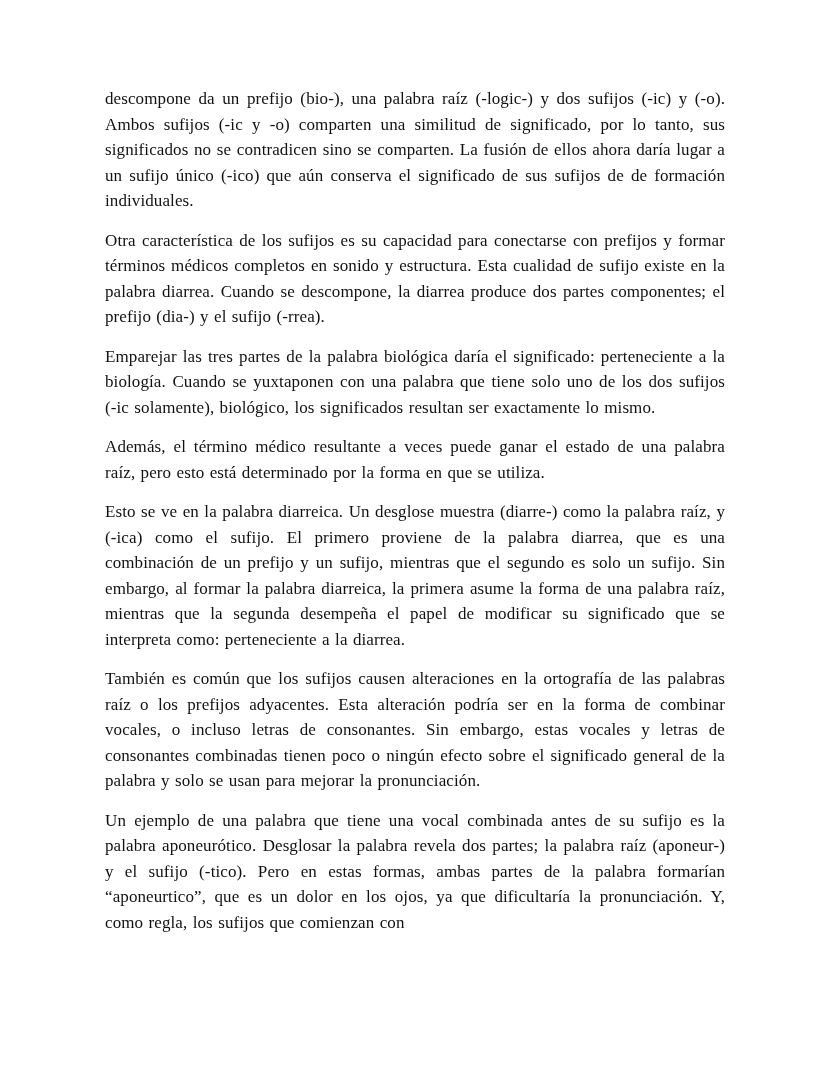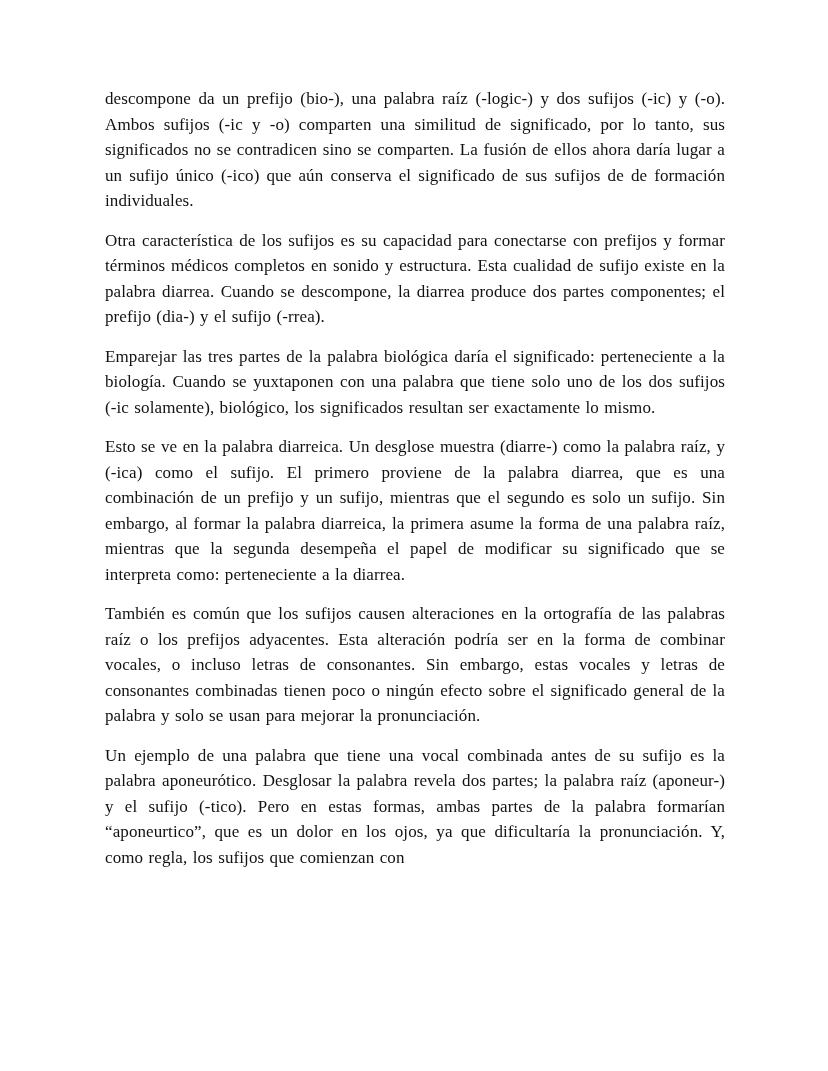--- a/index.html
+++ b/index.html
@@ -36,17 +36,18 @@
   }
 </style>
 </head>
 <body>
 
 <div class="page">
   <div class="content" id="paragraph-container">
       <p class="para">descompone da un prefijo (bio-), una palabra raíz (-logic-) y dos sufijos (-ic) y (-o). Ambos sufijos (-ic y -o) comparten una similitud de significado, por lo tanto, sus significados no se contradicen sino se comparten. La fusión de ellos ahora daría lugar a un sufijo único (-ico) que aún conserva el significado de sus sufijos de de formación individuales.</p>
       <p class="para">Otra característica de los sufijos es su capacidad para conectarse con prefijos y formar términos médicos completos en sonido y estructura. Esta cualidad de sufijo existe en la palabra diarrea. Cuando se descompone, la diarrea produce dos partes componentes; el prefijo (dia-) y el sufijo (-rrea).</p>
       <p class="para">Emparejar las tres partes de la palabra biológica daría el significado: perteneciente a la biología. Cuando se yuxtaponen con una palabra que tiene solo uno de los dos sufijos (-ic solamente), biológico, los significados resultan ser exactamente lo mismo.</p>
+      <p class="para">Además, el término médico resultante a veces puede ganar el estado de una palabra raíz, pero esto está determinado por la forma en que se utiliza.</p>
       <p class="para">Esto se ve en la palabra diarreica. Un desglose muestra (diarre-) como la palabra raíz, y (-ica) como el sufijo. El primero proviene de la palabra diarrea, que es una combinación de un prefijo y un sufijo, mientras que el segundo es solo un sufijo. Sin embargo, al formar la palabra diarreica, la primera asume la forma de una palabra raíz, mientras que la segunda desempeña el papel de modificar su significado que se interpreta como: perteneciente a la diarrea.</p>
       <p class="para">También es común que los sufijos causen alteraciones en la ortografía de las palabras raíz o los prefijos adyacentes. Esta alteración podría ser en la forma de combinar vocales, o incluso letras de consonantes. Sin embargo, estas vocales y letras de consonantes combinadas tienen poco o ningún efecto sobre el significado general de la palabra y solo se usan para mejorar la pronunciación.</p>
       <p class="para">Un ejemplo de una palabra que tiene una vocal combinada antes de su sufijo es la palabra aponeurótico. Desglosar la palabra revela dos partes; la palabra raíz (aponeur-) y el sufijo (-tico). Pero en estas formas, ambas partes de la palabra formarían “aponeurtico”, que es un dolor en los ojos, ya que dificultaría la pronunciación. Y, como regla, los sufijos que comienzan con</p>
     </div>
 </div>
 
 </body></html>

